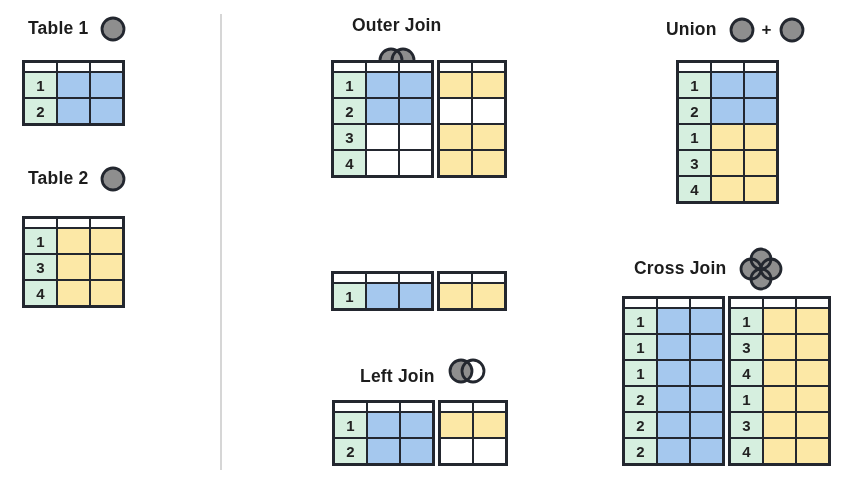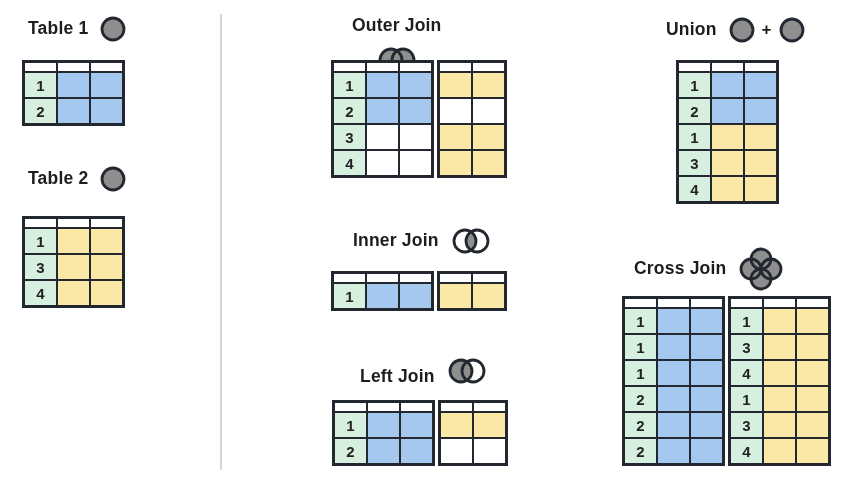--- a/index.html
+++ b/index.html
@@ -157,33 +157,20 @@
             <td class="c-yellow"></td>
           </tr>
           <tr>
             <td class="c-yellow"></td>
             <td class="c-yellow"></td>
           </tr>
         </tbody>
       </table>
     </div>
 
-  <div class="label-row" style="left:353px;top:227px;">
-    <span class="txt">Inner Join</span>
-    <svg class="icon" width="42" height="28" viewBox="0 0 42 28">
-      <defs>
-          <clipPath id="lensClip">
-            <circle cx="27" cy="14" r="11"></circle>
-          </clipPath>
-        </defs>
-      <circle cx="15" cy="14" r="11" fill="var(--gray)" clip-path="url(#lensClip)"></circle>
-      <circle cx="15" cy="14" r="11" fill="none" stroke="var(--line)" stroke-width="2.8"></circle>
-      <circle cx="27" cy="14" r="11" fill="none" stroke="var(--line)" stroke-width="2.8"></circle>
-    </svg>
-  </div>
   <div class="tbl" style="left:331px;top:271px;">
       <table class="grid">
         <tbody>
           <tr>
             <td></td>
             <td></td>
             <td></td>
           </tr>
           <tr>
             <td class="c-green">1</td>

